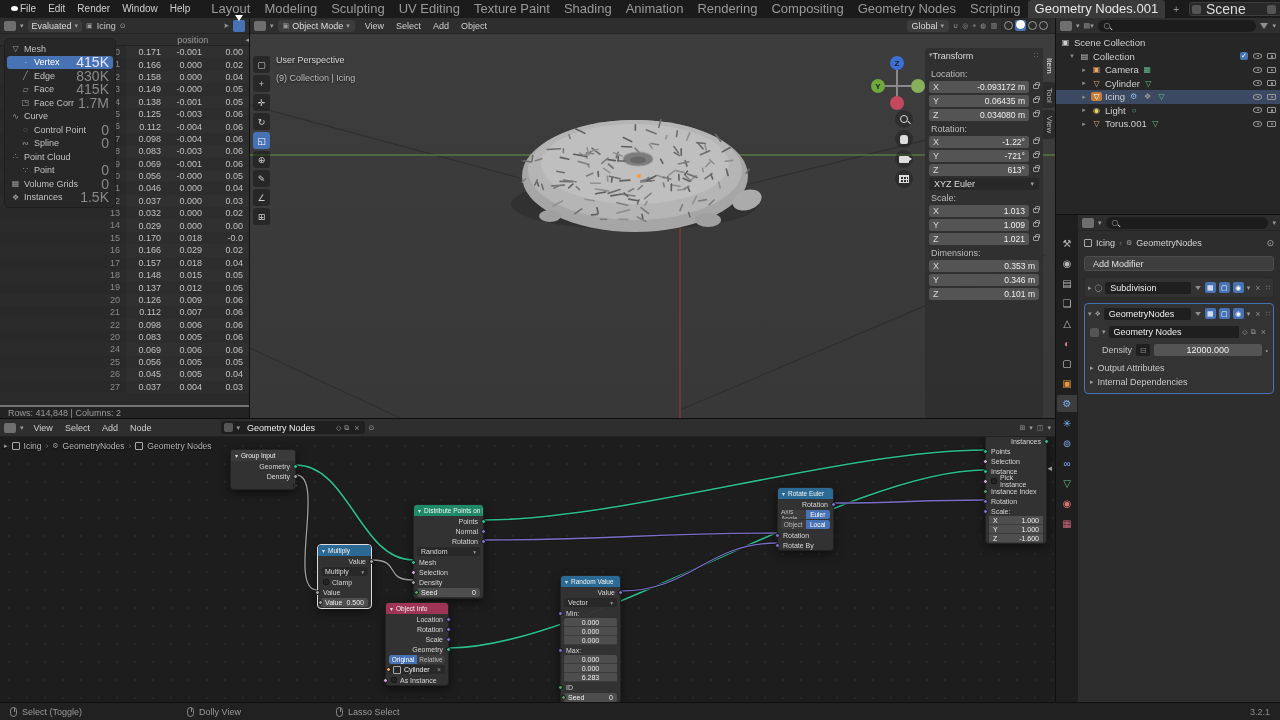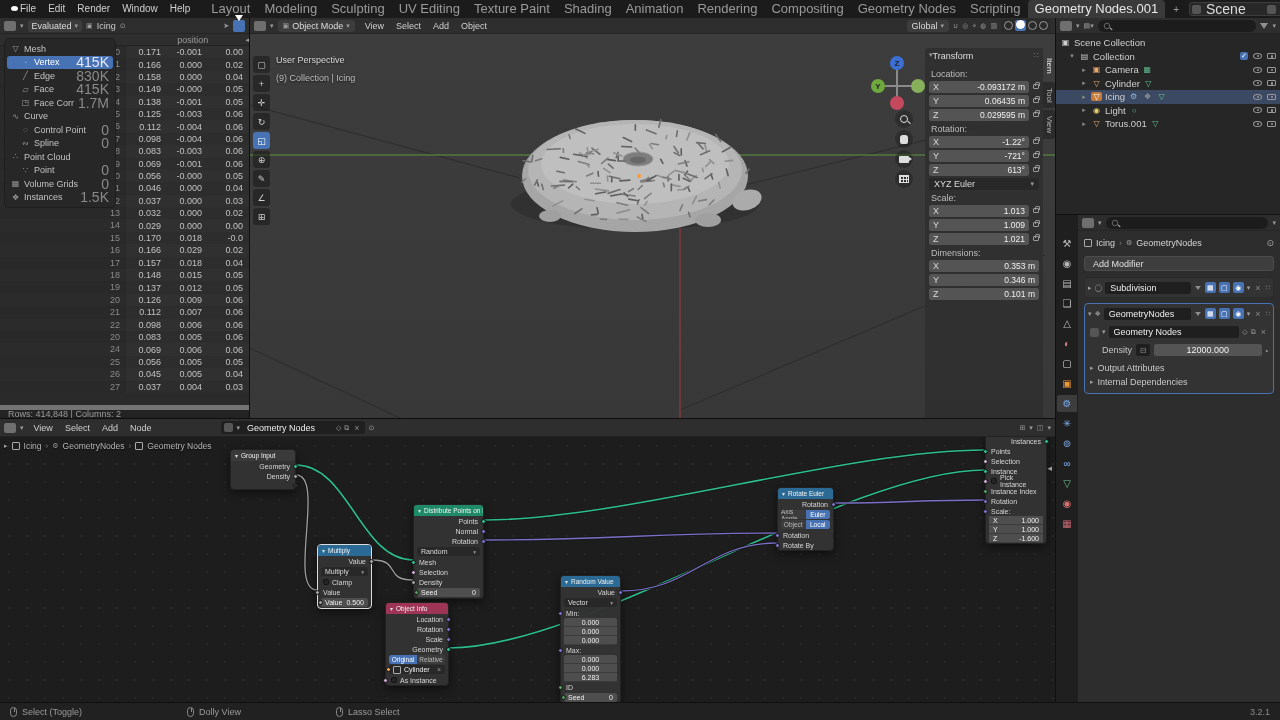--- a/index.html
+++ b/index.html
@@ -37,21 +37,21 @@
   .funnel-btn{background:#4772b3;border-radius:2px;padding:1px 2px}
   .funnel-btn .funnel{border-top-color:#fff}
   .ss-colhead{height:12px;display:flex;align-items:center;background:#2e2e2e;border-bottom:1px solid #222;color:#9a9a9a;font-size:9px}
   .ss-colhead .pos{flex:1;text-align:center}
   .ss-rows{flex:1;overflow:hidden;position:relative}
   .ss-row{display:flex;height:12.4px;align-items:center;font-size:9px}
   .ss-row:nth-child(even){background:#2d2d2d}
   .ss-row:nth-child(odd){background:#303030}
   .ss-row .idx{width:140px;text-align:right;padding-right:6px;color:#8a8a8a;background:rgba(34,34,34,.35);height:100%;line-height:12.4px}
   .ss-row .cell{width:45px;text-align:right;padding-right:6px;color:#c2c2c2}
-  .ss-footer{height:13px;background:#232323;border-top:5px solid #737373;display:flex;align-items:center;padding-left:8px;color:#9a9a9a;font-size:9px}
+  .ss-footer{height:13px;background:#232323;border-top:2px solid #737373;display:flex;align-items:center;padding-left:8px;color:#9a9a9a;font-size:9px}
   .ss-sidebar{position:absolute;left:4px;top:20px;width:112px;background:rgba(40,40,40,.96);border:1px solid #1e1e1e;border-radius:5px;padding:3px 2px;z-index:3}
   .side-row{display:flex;align-items:center;height:13.5px;padding:0 4px;border-radius:3px;color:#c2c2c2;font-size:9px;gap:4px}
   .side-row .ic{width:9px;color:#9a9a9a;font-size:8px;text-align:center;flex:none}
   .side-row .lbl{flex:1;white-space:nowrap;overflow:hidden}
   .side-row .cnt{color:#8a8a8a;font-size:14px}
   .side-row.ind{padding-left:14px}
   .side-row.active{background:#4772b3;color:#fff}
   .side-row.active .cnt,.side-row.active .ic{color:#e8e8ff}
   
   .viewport{flex:1;position:relative;background:linear-gradient(#3d3d3d,#383838);overflow:hidden}
@@ -725,21 +725,21 @@
               <div class="tf-row">
                 <div class="tf-field">
                   <span class="ax">Y</span>
                   <span class="val">0.06435 m</span>
                 </div>
                 <span class="lock"></span>
               </div>
               <div class="tf-row">
                 <div class="tf-field">
                   <span class="ax">Z</span>
-                  <span class="val">0.029595 m</span>
+                  <span class="val">0.034080 m</span>
                 </div>
                 <span class="lock"></span>
               </div>
               <div class="tp-label">Rotation:</div>
               <div class="tf-row">
                 <div class="tf-field">
                   <span class="ax">X</span>
                   <span class="val">-1.22°</span>
                 </div>
                 <span class="lock"></span>

